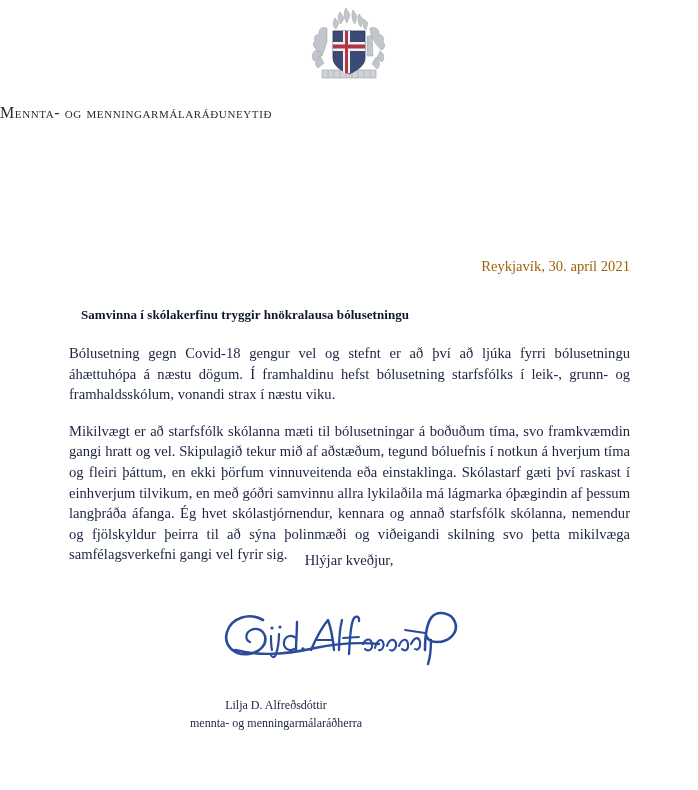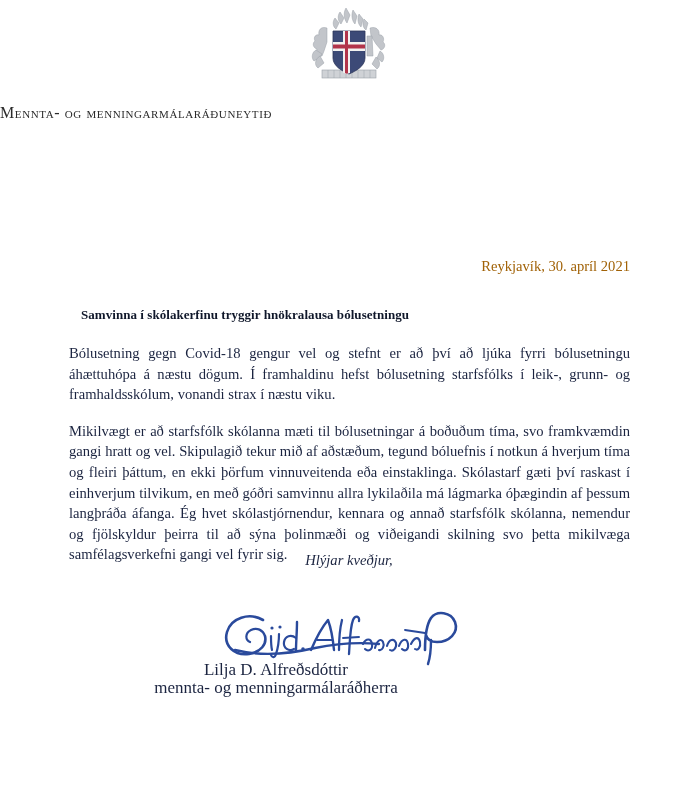--- a/index.html
+++ b/index.html
@@ -96,45 +96,44 @@
 
   
   .closing {
     position: absolute;
     top: 552px;
     left: 0;
     width: 698px;
     text-align: center;
     font-size: 14.6px;
     color: #1b2440;
-    font-style: italic;
   }
 
   
   .sig-wrap {
     position: absolute;
     top: 606px;
     left: 0;
     width: 698px;
     display: flex;
     justify-content: center;
   }
   .sig-svg {
     width: 260px;
     height: 62px;
     display: block;
   }
 
   .signer {
     position: absolute;
-    top: 661px;
+    top: 696px;
     left: 0;
     width: 552px;
     text-align: center;
-    font-size: 17px;
+    font-size: 12px;
     line-height: 18px;
     color: #1b2440;
   }
   .signer div { white-space: nowrap; }
 </style>
 </head>
 <body>
 
 <div class="page">
 

